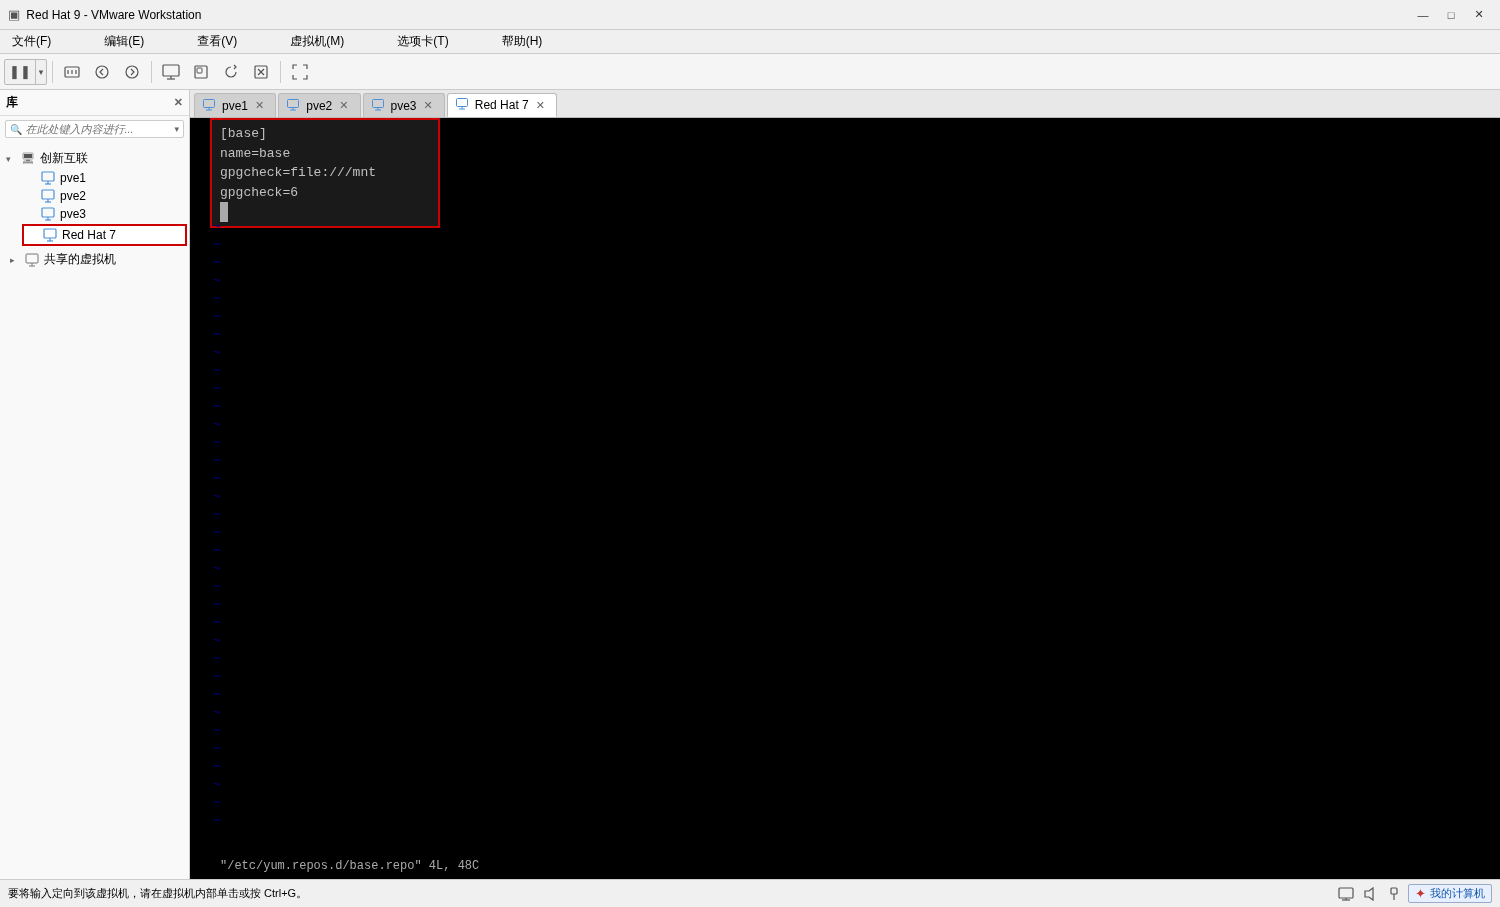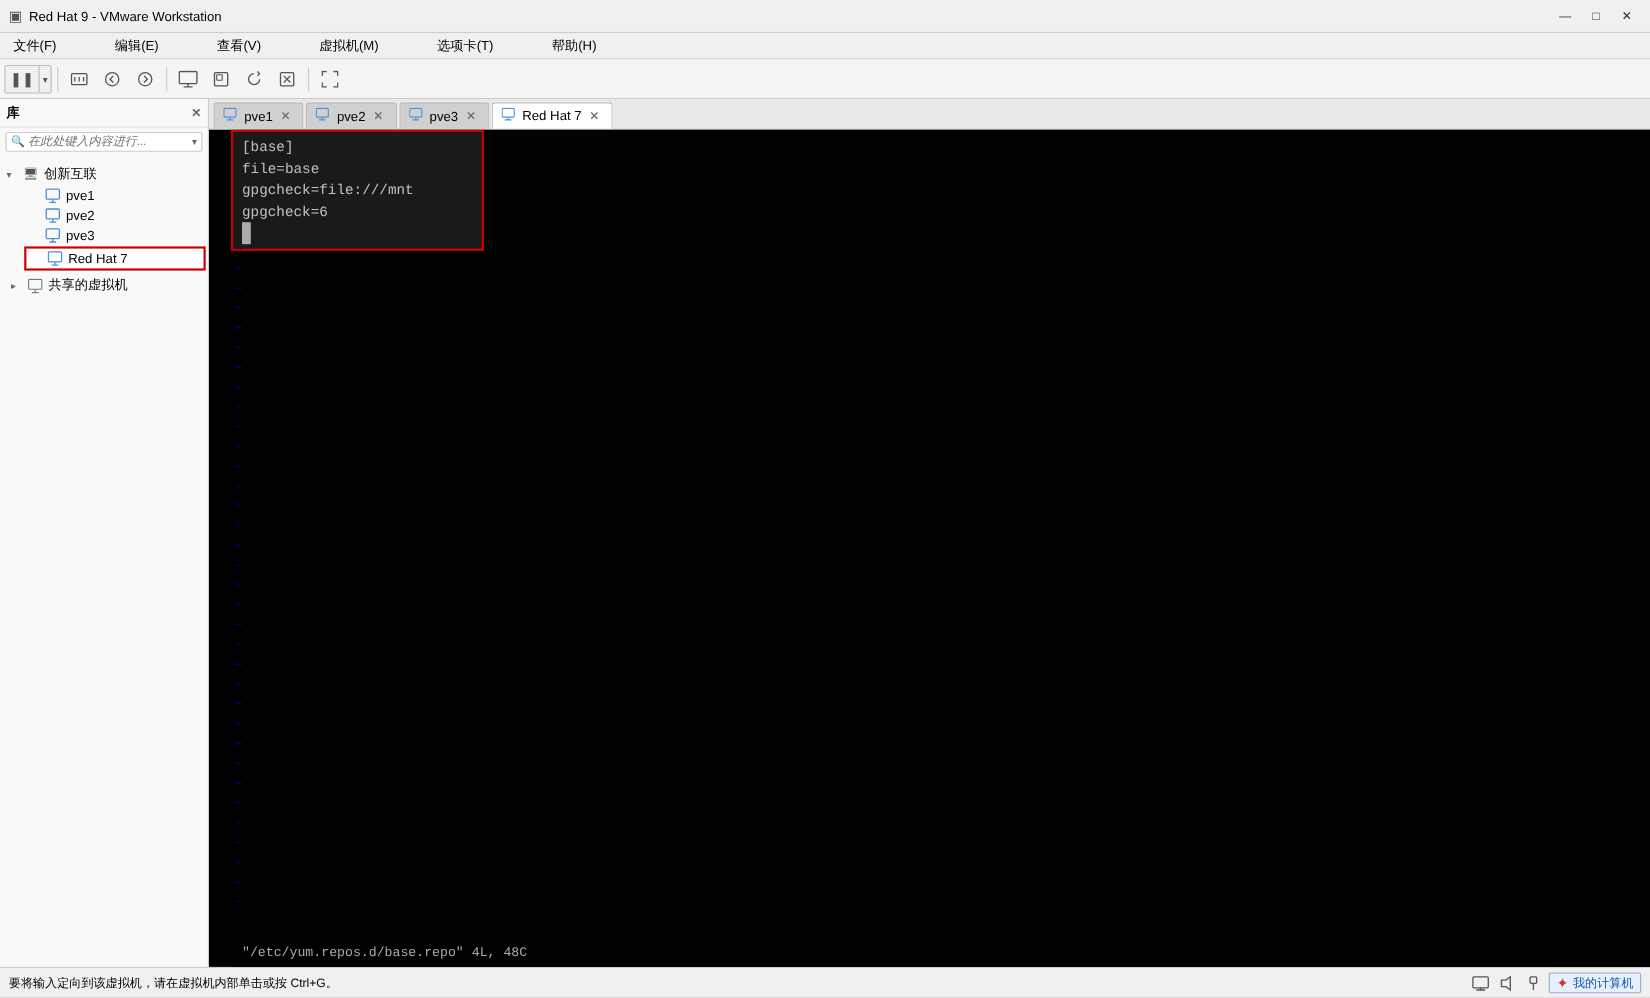--- a/index.html
+++ b/index.html
@@ -608,21 +608,21 @@
             <span>Red Hat 7</span>
             <span class="tab-close">✕</span>
           </div>
         </div>
 
         <div id="content-area">
           <div id="terminal">
 
             <div id="repo-box">
               <div class="repo-line">[base]</div>
-              <div class="repo-line">file=base</div>
+              <div class="repo-line">name=base</div>
               <div class="repo-line">gpgcheck=file:///mnt</div>
               <div class="repo-line">gpgcheck=6</div>
               <div class="repo-line"><span style="background:#aaa;color:#000;display:inline-block;width:8px;">&nbsp;</span></div>
             </div>
 
             <div id="tilde-lines">
               <div class="tilde">~</div>
               <div class="tilde">~</div>
               <div class="tilde">~</div>
               <div class="tilde">~</div>

